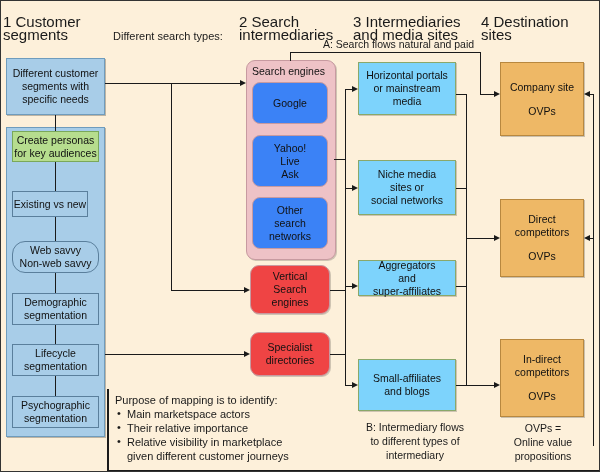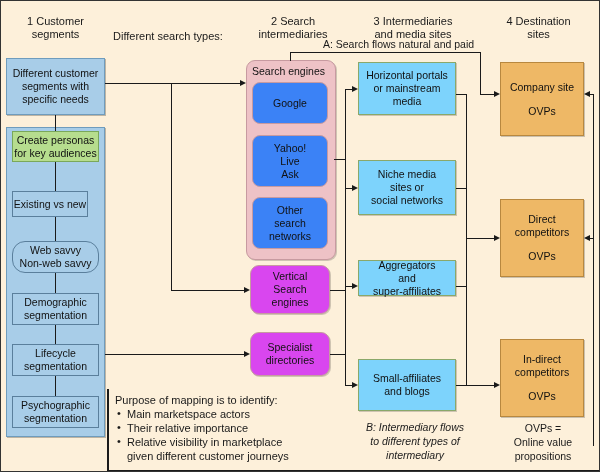--- a/index.html
+++ b/index.html
@@ -5,21 +5,21 @@
   html,body{margin:0;padding:0;background:#ffffff;}
   body{font-family:"Liberation Sans","DejaVu Sans",sans-serif;}
   #canvas{
     position:relative;width:600px;height:472px;
     background:#fdf0da;
     border:1px solid #333;
     box-sizing:border-box;
     overflow:hidden;
   }
   .col-title{
-    position:absolute;text-align:center;font-size:11px;color:#1a1a1a;
+    position:absolute;text-align:left;font-size:15px;color:#1a1a1a;
     line-height:13px;white-space:pre-line;
   }
   .note{
     position:absolute;font-size:11px;color:#1a1a1a;line-height:14px;
   }
   .note .hd{display:block;}
   .note ul{margin:0;padding:0;list-style:none;}
   .note li{position:relative;padding-left:12px;}
   .note li:before{content:"\2022";position:absolute;left:2px;top:-1px;font-size:11px;}
   .center-note{
@@ -42,21 +42,21 @@
     background:#a8cde8;border:1px solid #5a7f9c;
   }
   .green-sm{
     background:#b6dd8e;border:1px solid #7aa85a;
   }
   .pink-outer{
     background:#eec2c6;border:1px solid #c79aa0;border-radius:9px;
     box-shadow:1px 1px 0 rgba(0,0,0,.18);
   }
   .pink{
-    background:#d946ef;border:1px solid #c79aa0;border-radius:9px;
+    background:#ef4444;border:1px solid #c79aa0;border-radius:9px;
     box-shadow:1px 1px 0 rgba(0,0,0,.18);
   }
   .pink-inner{
     background:#3b82f6;border:1px solid #c79aa0;border-radius:8px;
   }
   .pink-label{
     position:absolute;font-size:10.5px;color:#111;
   }
   .green{
     background:#7dd3fc;border:1px solid #8aa86a;
@@ -173,21 +173,21 @@
       <span>In-direct
 competitors</span>
       <span class="l2">OVPs</span>
     </span>
   </div>
 
   <div class="center-note" style="left:493px;top:420px;width:98px;">OVPs =
 Online value
 propositions</div>
 
-  <div class="center-note" style="left:340px;top:419px;width:148px;font-style:italic;">B:  Intermediary flows
+  <div class="center-note" style="left:340px;top:419px;width:148px;">B:  Intermediary flows
 to different types of
 intermediary</div>
 
   <div style="position:absolute;left:106px;top:388px;width:492px;height:83px;border-left:2px solid #1a1a1a;border-bottom:2px solid #1a1a1a;box-sizing:border-box;"></div>
   <div class="note" style="left:114px;top:392px;width:235px;">
     <span class="hd">Purpose of mapping is to identify:</span>
     <ul>
       <li>Main marketspace actors</li>
       <li>Their relative importance</li>
       <li style="white-space:pre-line;">Relative visibility in marketplace

